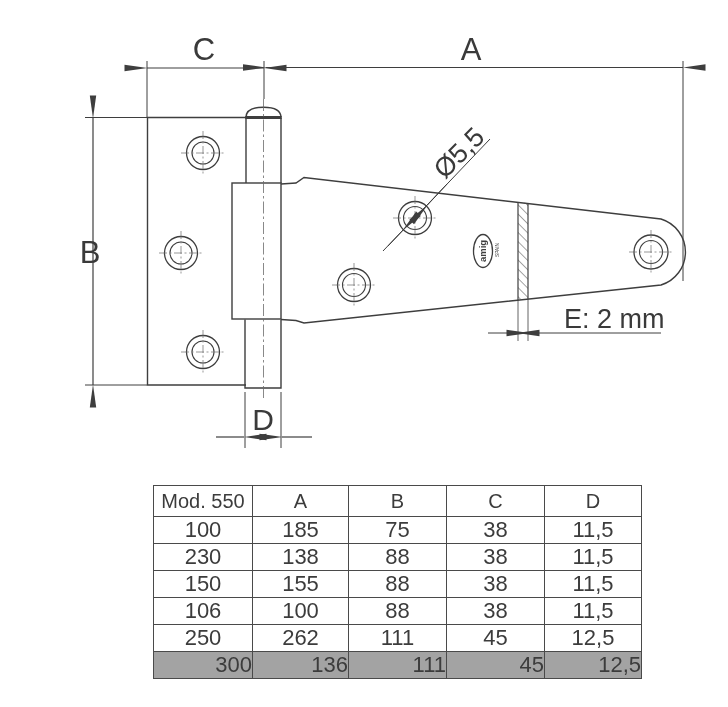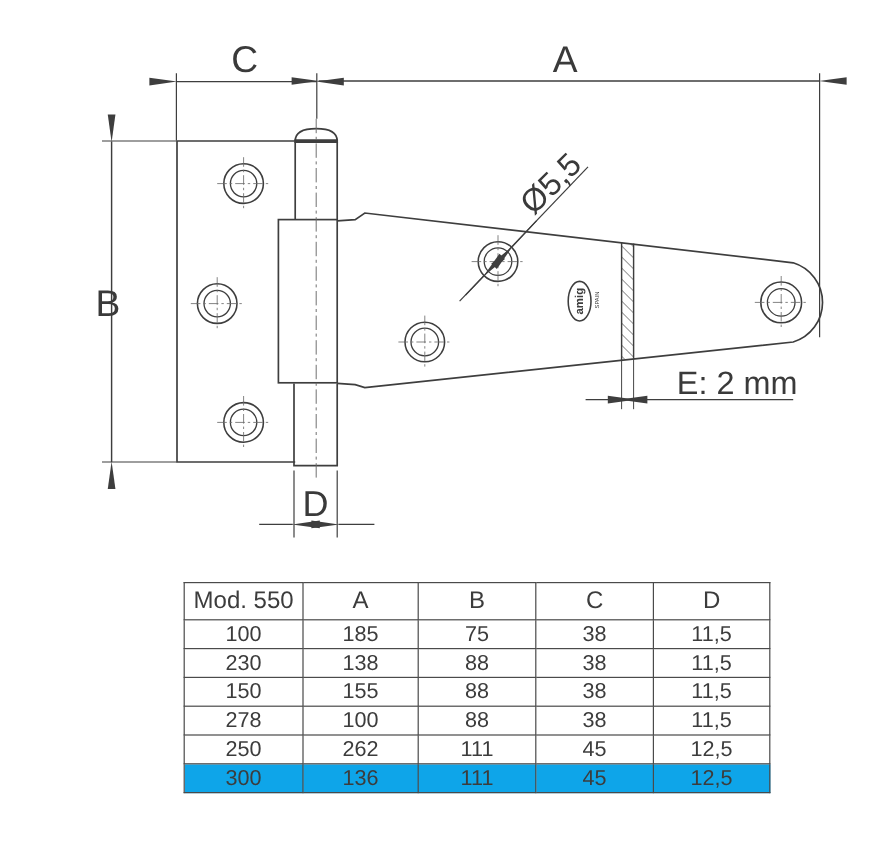--- a/index.html
+++ b/index.html
@@ -5,22 +5,22 @@
   html,body{margin:0;padding:0;background:#fff;}
   #stage{position:relative;width:728px;height:707px;background:#ffffff;overflow:hidden;
          font-family:"Liberation Sans", sans-serif;}
   #drawing{position:absolute;left:0;top:0;}
   .dim-text{font-family:"Liberation Sans", sans-serif;fill:#3a3a3a;}
   #spec-table{position:absolute;left:153px;top:485px;width:488px;border-collapse:collapse;
               table-layout:fixed;color:#3c3c3c;}
   #spec-table th,#spec-table td{border:1px solid #4a4a4a;text-align:center;vertical-align:middle;
               padding:0;font-weight:normal;}
   #spec-table thead th{height:30px;font-size:20px;margin-top:34px;}
-  #spec-table tbody td{height:23px;font-size:18px;}
-  #spec-table tr.hl td{background:#0ea5e9;}
+  #spec-table tbody td{height:23px;font-size:22px;}
+  #spec-table tr.hl td{background:#a3a3a3;text-align:right;}
 </style>
 </head>
 <body>
 
 <div id="stage">
 
   <svg id="drawing" width="728" height="470" viewBox="0 0 728 470">
     <defs>
       <marker id="arw" viewBox="0 0 24 8" refX="0.5" refY="4" markerWidth="24" markerHeight="8" markerUnits="userSpaceOnUse" orient="auto-start-reverse">
         <path d="M0,4 L23,0.8 L23,7.2 Z" fill="#3e3e3e"></path>
@@ -190,21 +190,21 @@
           <td>11,5</td>
         </tr>
         <tr>
           <td>150</td>
           <td>155</td>
           <td>88</td>
           <td>38</td>
           <td>11,5</td>
         </tr>
         <tr>
-          <td>278</td>
+          <td>106</td>
           <td>100</td>
           <td>88</td>
           <td>38</td>
           <td>11,5</td>
         </tr>
         <tr>
           <td>250</td>
           <td>262</td>
           <td>111</td>
           <td>45</td>

